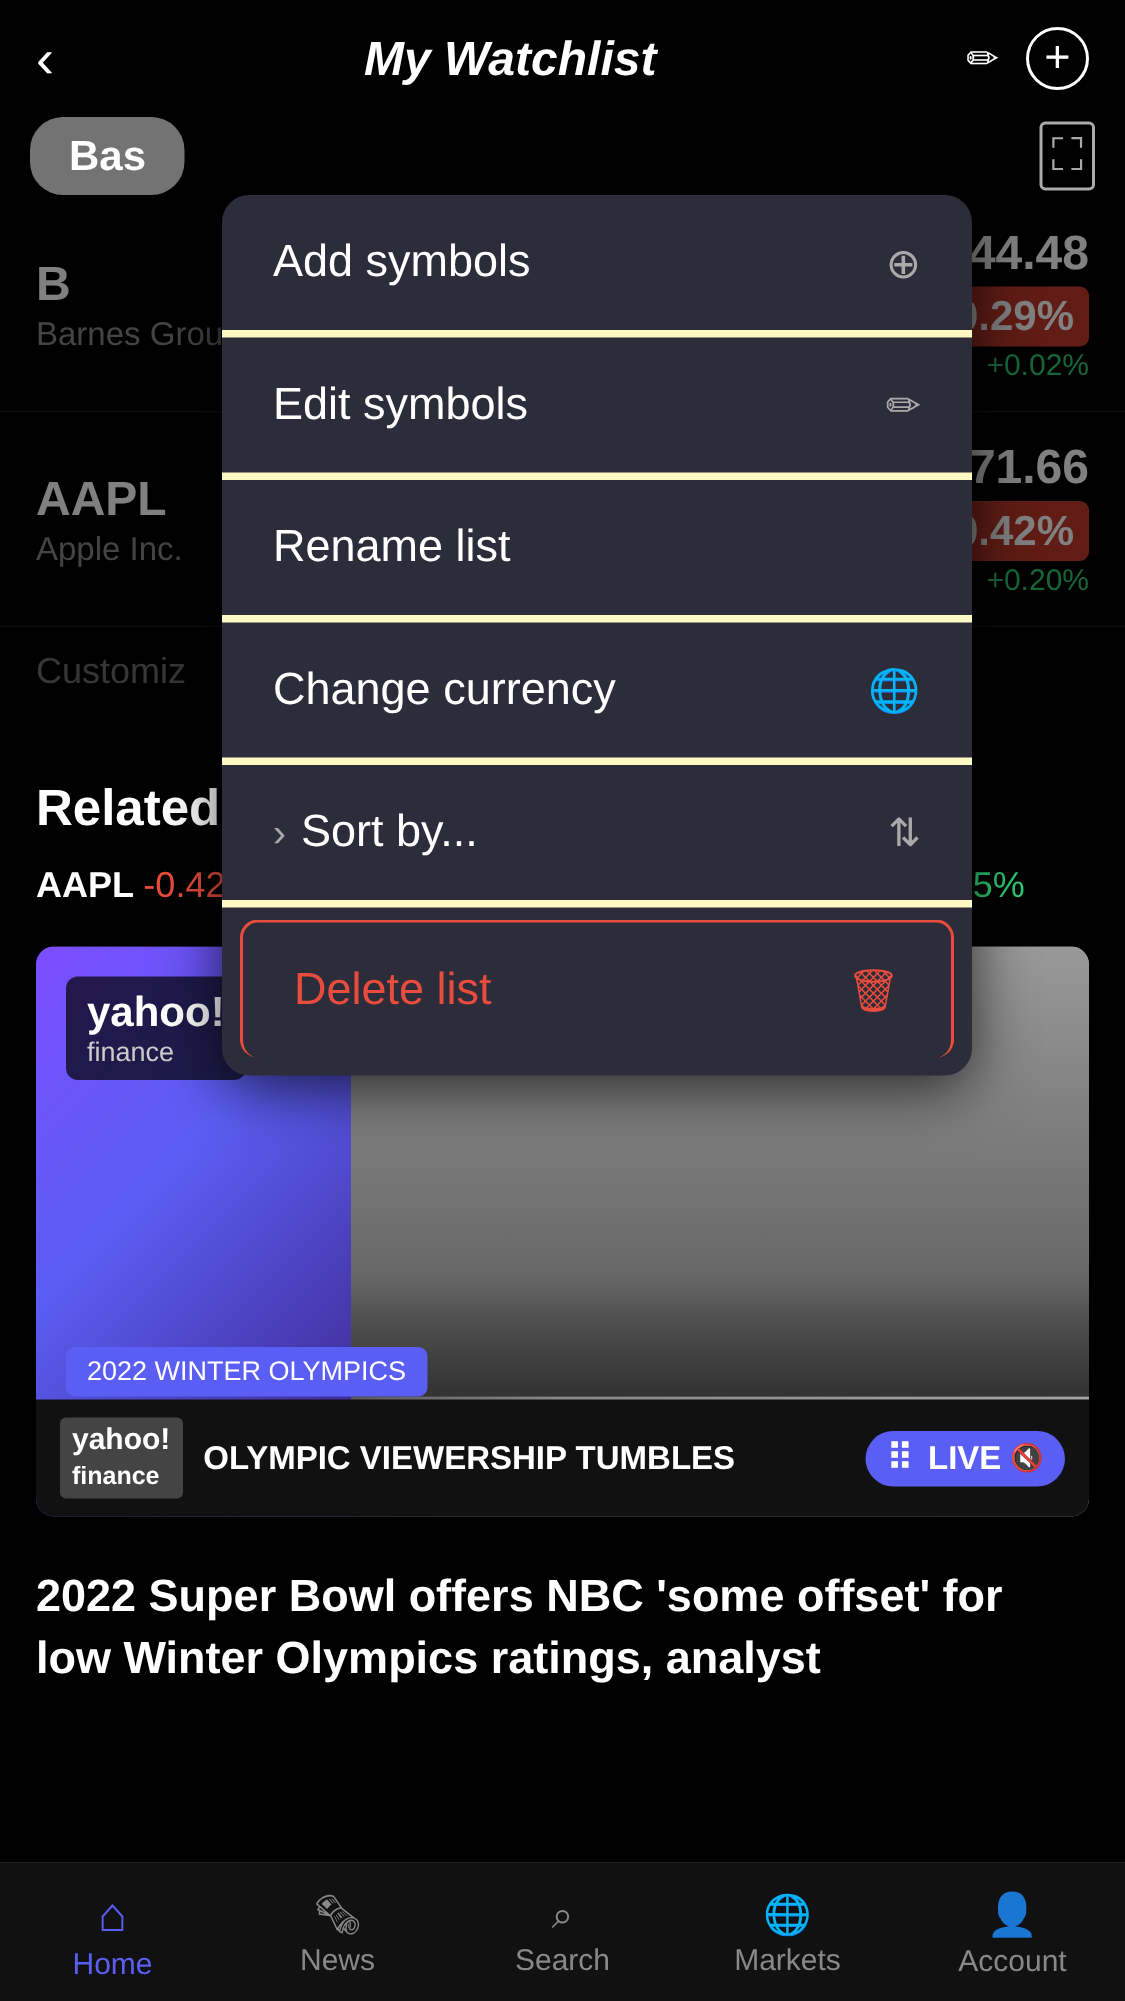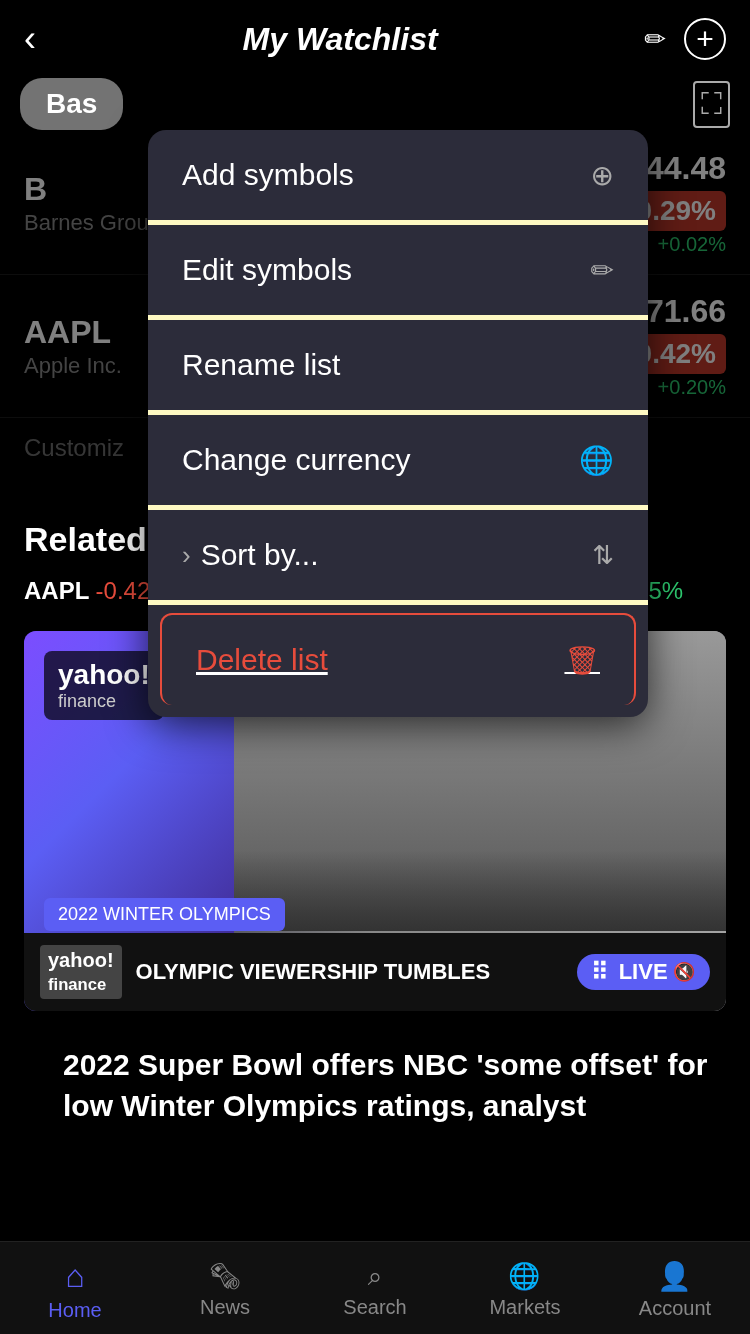--- a/index.html
+++ b/index.html
@@ -111,21 +111,21 @@
       box-shadow: 0 8px 40px rgba(0,0,0,0.7);
     }
     .menu-item {
       display: flex;
       align-items: center;
       justify-content: space-between;
       padding: 28px 34px;
       border-bottom: 5px solid #fef9c3;
       cursor: pointer;
     }
-    .menu-item:last-child { border-bottom: none; text-decoration: underline; }
+    .menu-item:last-child { border-bottom: none; }
     .menu-item-label {
       font-size: 30px;
       color: #fff;
       font-weight: 400;
     }
     .menu-item-icon { font-size: 28px; color: #aaa; }
     .menu-item-delete .menu-item-label { color: #e74c3c; }
     .menu-item-delete .menu-item-icon { color: #e74c3c; }
     .menu-item-delete {
       border: 2.5px solid #e74c3c;
@@ -212,21 +212,20 @@
     .dots-icon { font-size: 24px; margin-right: 4px; }
     .mute-x { font-size: 18px; color: #fff; }
 
     
     .news-article-title {
       padding: 18px 24px 0 24px;
       font-size: 30px;
       font-weight: 700;
       color: #fff;
       line-height: 1.35;
-      margin-left: 39px;
     }
 
     
     .bottom-nav {
       position: fixed;
       bottom: 0;
       left: 0;
       width: 750px;
       background: #111;
       display: flex;

